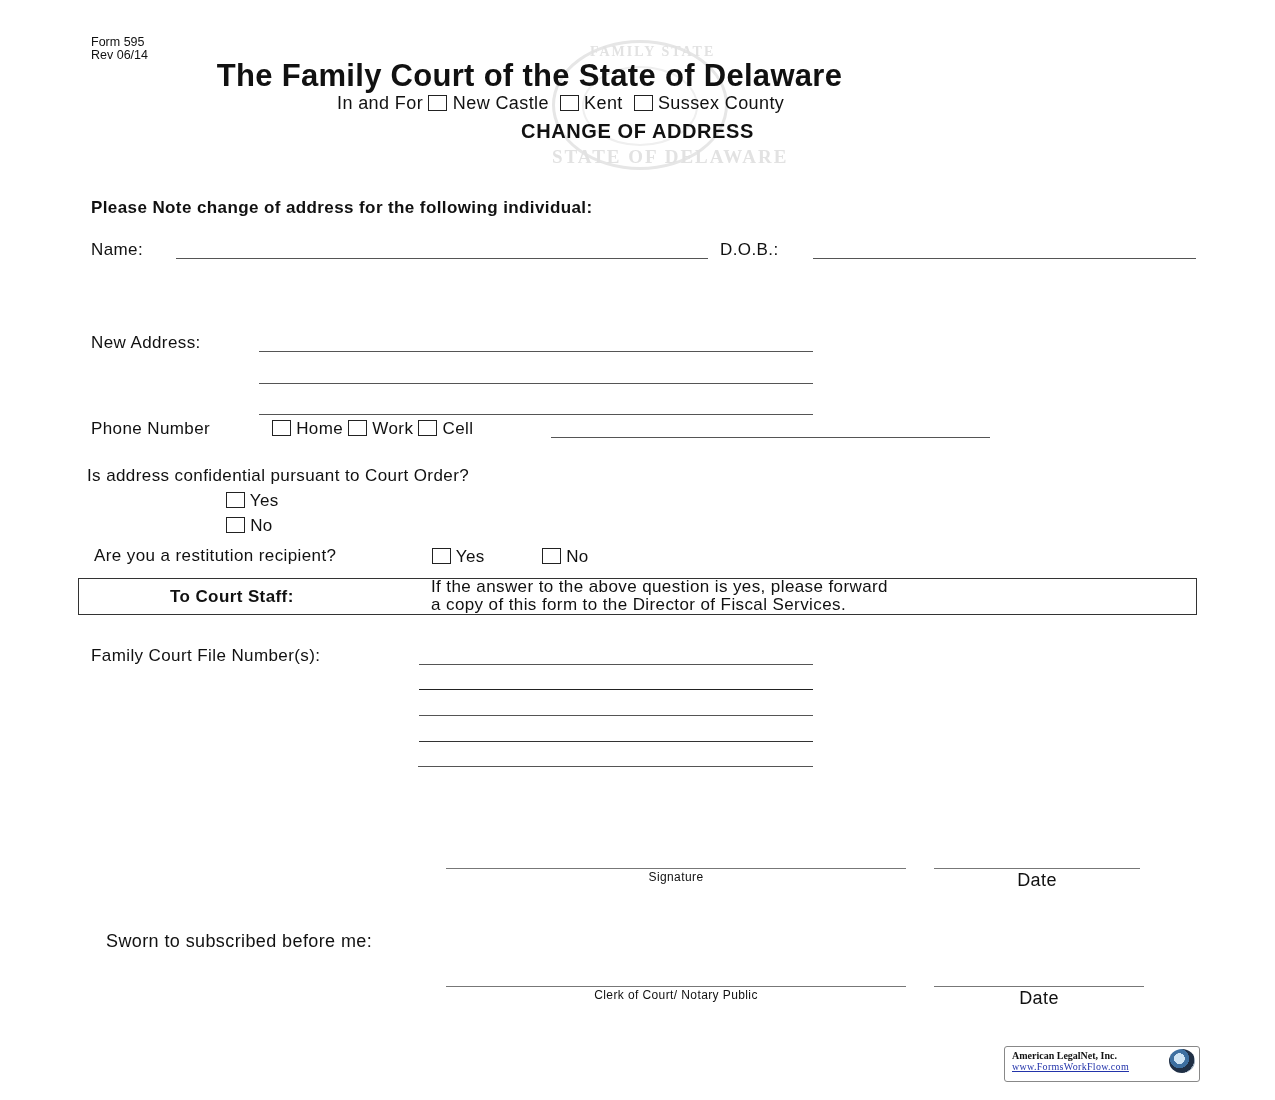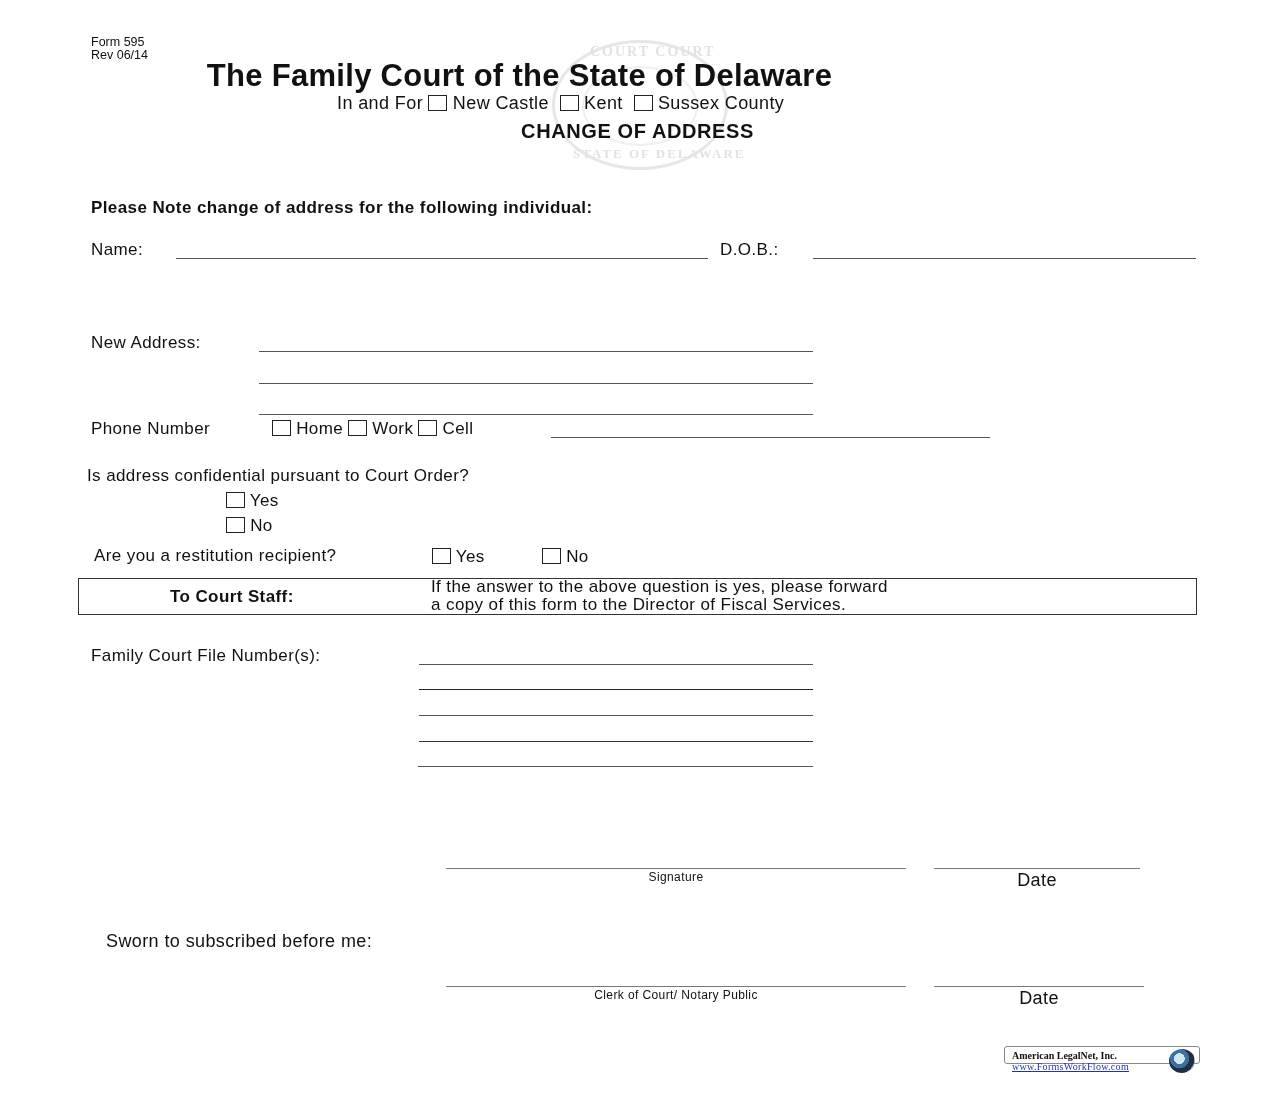--- a/index.html
+++ b/index.html
@@ -13,41 +13,41 @@
     .small { font-size: 12.5px; line-height: 13px; }
     .title { font-size: 31px; font-weight: bold; letter-spacing: 0.3px; }
     .seal { position: absolute; left: 552px; top: 40px; width: 176px; height: 130px;
             border-radius: 50%; border: 3px solid #e6e6e6; box-sizing: border-box; }
     .seal-inner { position: absolute; left: 582px; top: 66px; width: 116px; height: 80px;
                   border-radius: 50%; border: 2px solid #efefef; box-sizing: border-box; }
     .seal-text { position: absolute; color: #e2e2e2; font-family: "Liberation Serif", serif;
                  font-weight: bold; font-size: 14px; letter-spacing: 2px; }
     .staff-box { position: absolute; left: 78px; top: 578px; width: 1119px; height: 37px;
                  border: 1.3px solid #333; box-sizing: border-box; }
-    .badge { position: absolute; left: 1004px; top: 1046px; width: 196px; height: 18px;
+    .badge { position: absolute; left: 1004px; top: 1046px; width: 196px; height: 36px;
              border: 1px solid #888; border-radius: 3px; box-sizing: border-box; background: #fff; }
     .badge-name { position: absolute; left: 7px; top: 3px; font-family: "Liberation Serif", serif;
                   font-weight: bold; font-size: 10px; color: #111; }
     .badge-url { position: absolute; left: 7px; top: 14px; font-family: "Liberation Serif", serif;
                  font-size: 10px; color: #2233aa; text-decoration: underline; letter-spacing: 0.3px; }
     .badge-logo { position: absolute; right: 4px; top: 2px; width: 26px; height: 24px; border-radius: 50%;
                   background: radial-gradient(circle at 40% 40%, #cfe4f4 0 25%, #3d6fa0 26% 45%, #1f2f45 46% 70%, #9ab 71%); }
   </style>
 </head>
 <body>
 
 <div class="abs small" style="left:91px; top:36px;">Form 595</div>
 <div class="abs small" style="left:91px; top:49px;">Rev 06/14</div>
 
 <div class="seal"></div>
 <div class="seal-inner"></div>
-<div class="seal-text" style="left:590px; top:44px;">COURT COURT</div>
-<div class="seal-text" style="left:573px; top:146px; font-size:13px;">STATE OF DELAWARE</div>
+<div class="seal-text" style="left:590px; top:44px;">FAMILY STATE</div>
+<div class="seal-text" style="left:552px; top:146px; font-size:19px;">STATE OF DELAWARE</div>
 
-<div class="abs title" style="left:0; width:1039px; top:58px; text-align:center;">The Family Court of the State of Delaware</div>
+<div class="abs title" style="left:10px; width:1039px; top:58px; text-align:center;">The Family Court of the State of Delaware</div>
 
 <div class="abs txt" style="left:337px; top:93px; font-size:18px;">
   <span>In and For</span>
   <span class="cb"></span>
   <span>New Castle</span>
   &nbsp;<span class="cb"></span>
   <span>Kent</span>
   &nbsp;<span class="cb"></span>
   <span>Sussex County</span>
 </div>

